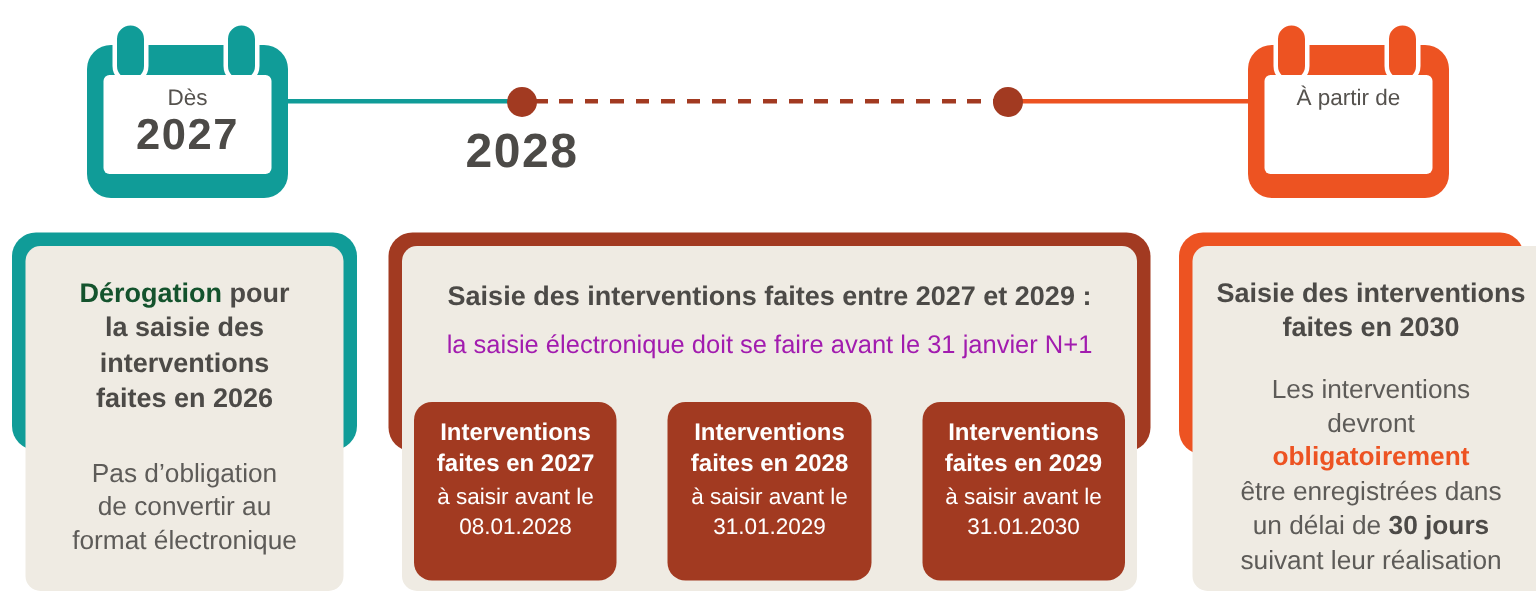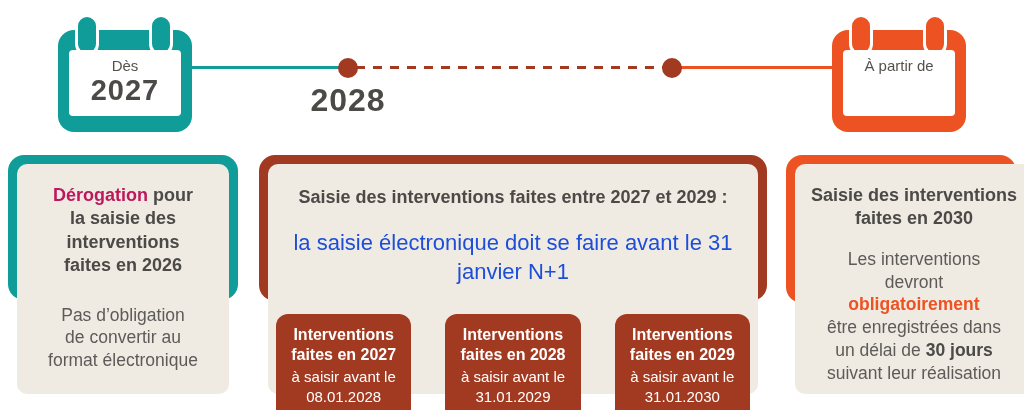--- a/index.html
+++ b/index.html
@@ -49,29 +49,29 @@
 
   .card.left-card { left: 8px; width: 230px; }
   .card.left-card .card-paper { width: 212px; padding: 20px 10px 0; }
   .card.mid-card { left: 259px; width: 508px; }
   .card.mid-card .card-paper { width: 490px; padding: 22px 8px 0; }
   .card.right-card { left: 786px; width: 230px; }
   .card.right-card .card-paper { width: 238px; padding: 20px 8px 0; }
 
   .t-bold { font-size: 18px; font-weight: bold; color: #4C4A47; line-height: 1.3; }
   .t-body { font-size: 17.5px; color: #5D5B58; line-height: 1.3; }
-  .hl-teal { color: #be185d; }
+  .hl-teal { color: #14532d; }
   .hl-orange { color: #ED5322; font-weight: bold; }
   .gap-word { margin-left: 0.28em; }
   .spacer-lg { height: 26px; }
   .spacer-md { height: 17px; }
 
   .mid-title { font-size: 18px; font-weight: bold; color: #4C4A47; line-height: 1.3; }
-  .mid-subtitle { font-size: 22px; color: #1d4ed8; line-height: 1.3; margin-top: 20px; }
-  .item-row { display: flex; justify-content: space-between; gap: 34px; margin-top: 27px; }
+  .mid-subtitle { font-size: 17px; color: #a21caf; line-height: 1.3; margin-top: 10px; }
+  .item-row { display: flex; justify-content: flex-end; gap: 34px; margin-top: 27px; }
   .item { width: 138px; height: 119px; background: #A23A21; border-radius: 12px;
     color: #ffffff; padding: 11px 6px 0; }
   .item-title { font-size: 16px; font-weight: bold; line-height: 1.3; }
   .item-note { font-size: 15px; line-height: 1.35; margin-top: 1px; }
   .item-date { font-size: 15px; line-height: 1.3; }
 </style>
 </head>
 <body>
 
 <div class="canvas">

